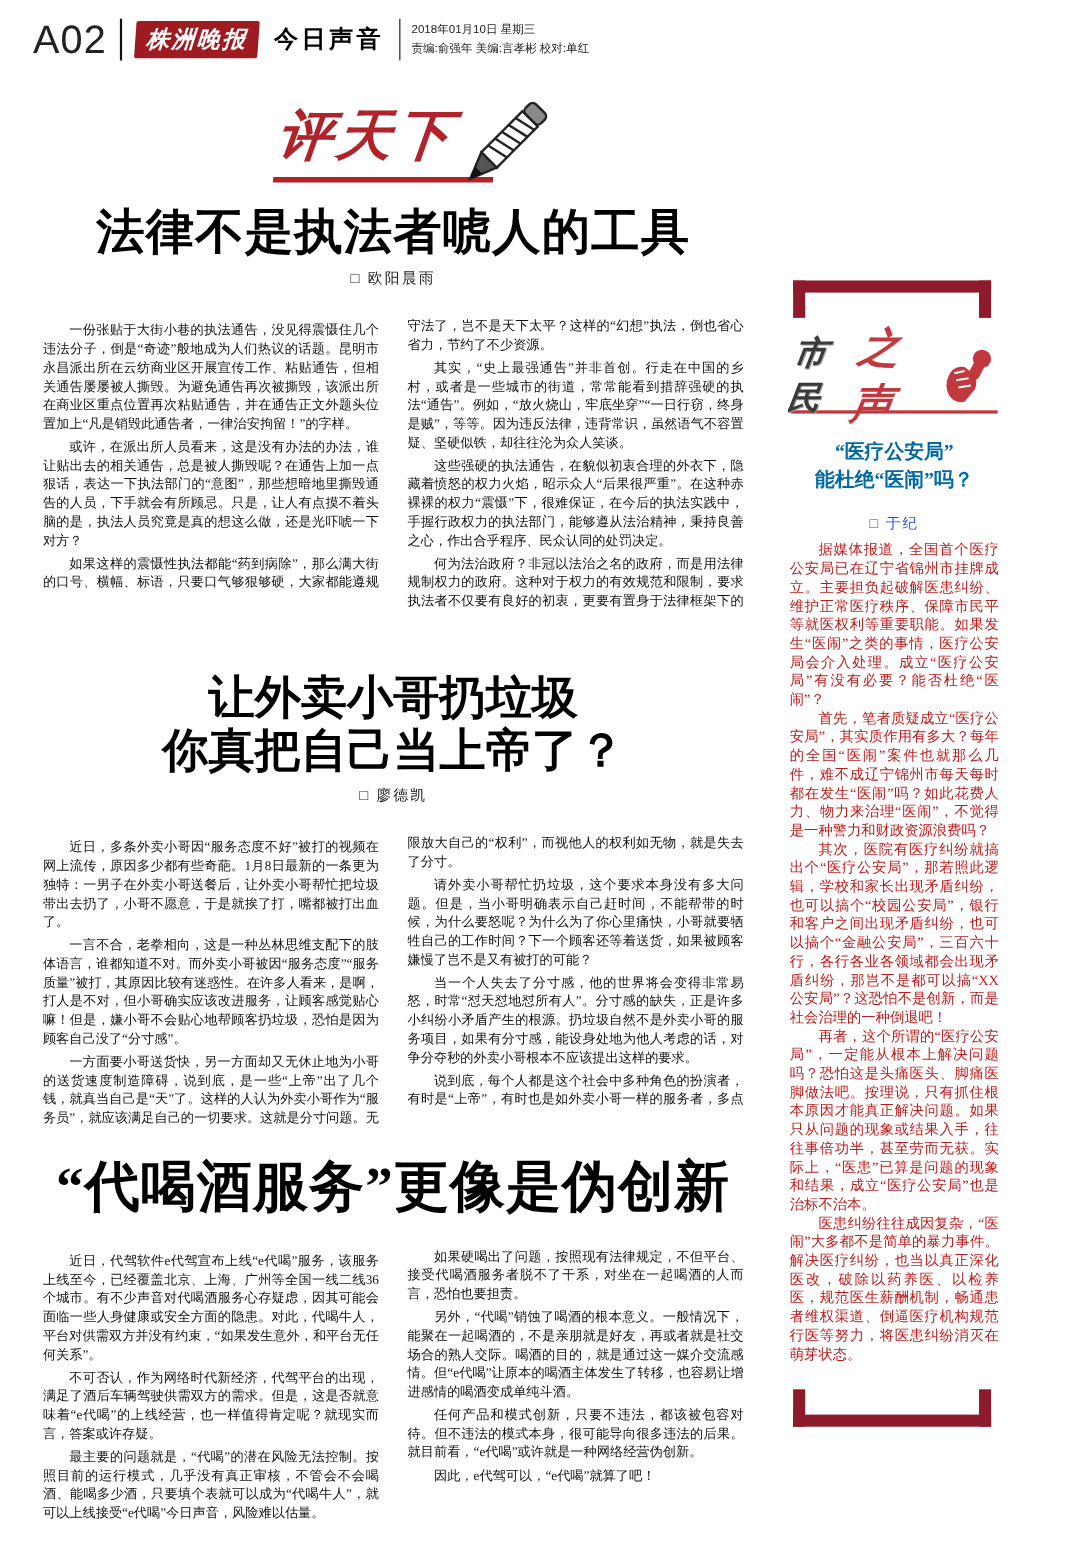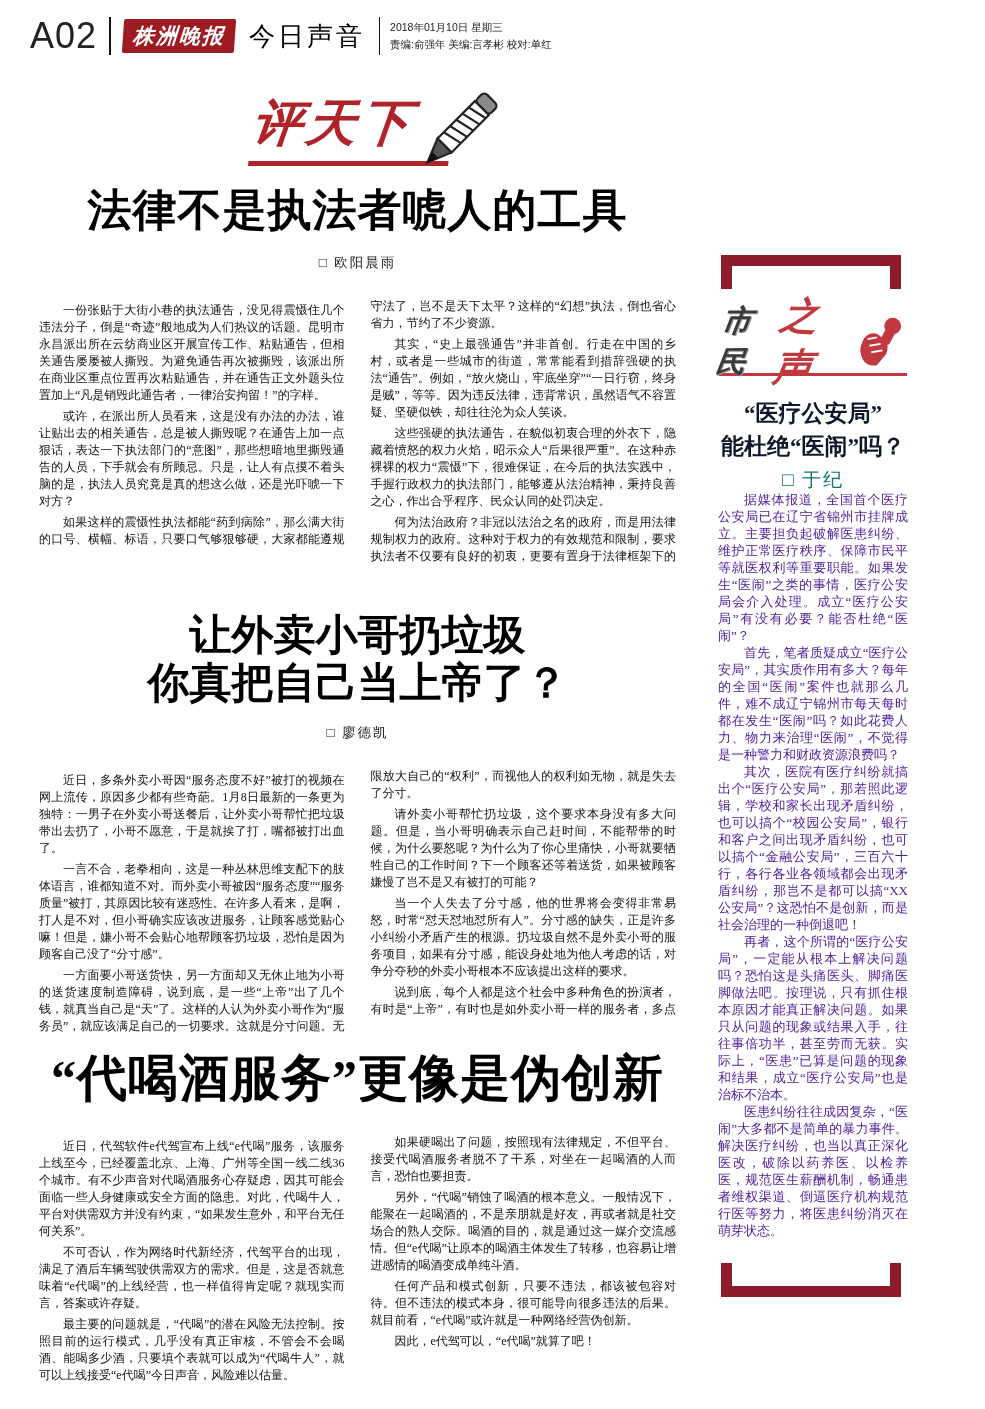--- a/index.html
+++ b/index.html
@@ -11,58 +11,58 @@
   .masthead{position:absolute;top:14px;left:30px;height:44px;display:flex;align-items:center;}
   .pagenum{font-family:"Liberation Sans","DejaVu Sans",sans-serif;font-size:36px;color:#222;letter-spacing:1px;}
   .vdiv{background:#111;margin:0 12px;}
   .vdiv.thick{width:2px;height:38px;}
   .vdiv.thin{width:1px;height:38px;margin:0 10px 0 14px;}
   .paper-logo{
     background:#9e1b22;color:#fff;font-weight:900;font-style:italic;
     font-size:21px;line-height:34px;padding:0 10px;letter-spacing:2px;
     transform:skewX(-4deg);border-radius:2px;
   }
-  .section-title{font-family:"Liberation Sans","DejaVu Sans",sans-serif;font-weight:400;font-size:26px;color:#000;margin-left:14px;letter-spacing:3px;text-align:right;}
+  .section-title{font-family:"Liberation Sans","DejaVu Sans",sans-serif;font-weight:700;font-size:22px;color:#000;margin-left:14px;letter-spacing:3px;text-align:right;}
   .credits{font-family:"Liberation Sans","DejaVu Sans",sans-serif;font-size:10.5px;color:#222;line-height:1.6;}
   
   .column-logo{position:absolute;top:90px;left:252px;width:230px;}
   .column-logo-text{
     display:inline-block;width:200px;font-family:"Liberation Sans","DejaVu Sans",sans-serif;
     font-weight:900;font-style:italic;font-size:50px;color:#b0232a;
     padding-bottom:4px;border-bottom:5px solid #b0232a;letter-spacing:4px;transform:skewX(-6deg);
   }
   .pencil{position:absolute;top:-12px;left:150px;}
   
   .article{position:absolute;left:35px;width:645px;}
   .a1{top:185px;}
   .a2{top:612px;}
   .a3{top:1048px;}
   .article h1{margin:0;text-align:center;font-weight:900;color:#000;}
   .a1 h1{font-size:44px;letter-spacing:1px;line-height:1.2;}
   .a2 h1 .tline{display:block;font-size:42px;line-height:1.14;}
   .a2 h1{font-size:42px;}
   .a3 h1{font-size:50px;letter-spacing:1px;line-height:1.2;}
-  .byline{text-align:center;font-size:13.5px;color:#222;margin-top:16px;letter-spacing:2px;}
+  .byline{text-align:center;font-size:13.5px;color:#222;margin-top:6px;letter-spacing:2px;}
   .body{margin-top:26px;column-count:2;column-gap:18px;font-size:12px;line-height:17px;text-align:justify;overflow:hidden;}
   .body p{margin:4px;text-indent:2em;}
   .b1{height:270px;}
   .b2{height:275px;}
   .b3{height:252px;}
   
   .sidebar{position:absolute;left:715px;top:255px;width:196px;height:1042px;}
   .bracket{position:absolute;left:6px;width:180px;box-sizing:border-box;}
   .bracket.top{top:0;height:34px;border-top:11px solid #8e1b2c;border-left:11px solid #8e1b2c;border-right:11px solid #8e1b2c;}
   .bracket.bottom{bottom:0;height:34px;border-bottom:11px solid #8e1b2c;border-left:11px solid #8e1b2c;border-right:11px solid #8e1b2c;}
   .sidebar-logo{position:absolute;top:56px;left:4px;width:188px;height:62px;border-bottom:3px solid #c2383f;display:flex;align-items:center;}
   .sm-dark{font-family:"Liberation Sans","DejaVu Sans",sans-serif;font-weight:900;font-style:italic;font-size:30px;color:#3a3a3a;transform:skewX(-8deg);text-shadow:1px 1px 0 #999;}
   .sm-red{font-family:"Liberation Sans","DejaVu Sans",sans-serif;font-weight:900;font-style:italic;font-size:38px;color:#c2383f;transform:skewX(-8deg);margin-left:2px;}
   .mic{margin-left:2px;}
-  .sidebar-title{position:absolute;top:142px;left:0;width:196px;text-align:center;font-weight:900;font-size:23px;line-height:1.45;color:#0f172a;margin:0;}
-  .sidebar-byline{position:absolute;top:212px;left:0;width:196px;text-align:center;font-size:19px;color:#0f766e;letter-spacing:2px;}
-  .sidebar-body{position:absolute;top:236px;left:3px;width:190px;height:768px;overflow:hidden;font-size:13px;line-height:17px;text-align:justify;color:#4c1d95;}
+  .sidebar-title{position:absolute;top:142px;left:0;width:196px;text-align:center;font-weight:900;font-size:18px;line-height:1.45;color:#0369a1;margin:0;}
+  .sidebar-byline{position:absolute;top:212px;left:0;width:196px;text-align:center;font-size:13px;color:#1d4ed8;letter-spacing:2px;}
+  .sidebar-body{position:absolute;top:236px;left:3px;width:190px;height:768px;overflow:hidden;font-size:13px;line-height:17px;text-align:justify;color:#b91c1c;}
   .sidebar-body p{margin:0;text-indent:2em;}
 </style>
 </head>
 <body>
 
 <div class="page">
 
   <header class="masthead">
     <div class="pagenum">A02</div>
     <div class="vdiv thick"></div>

